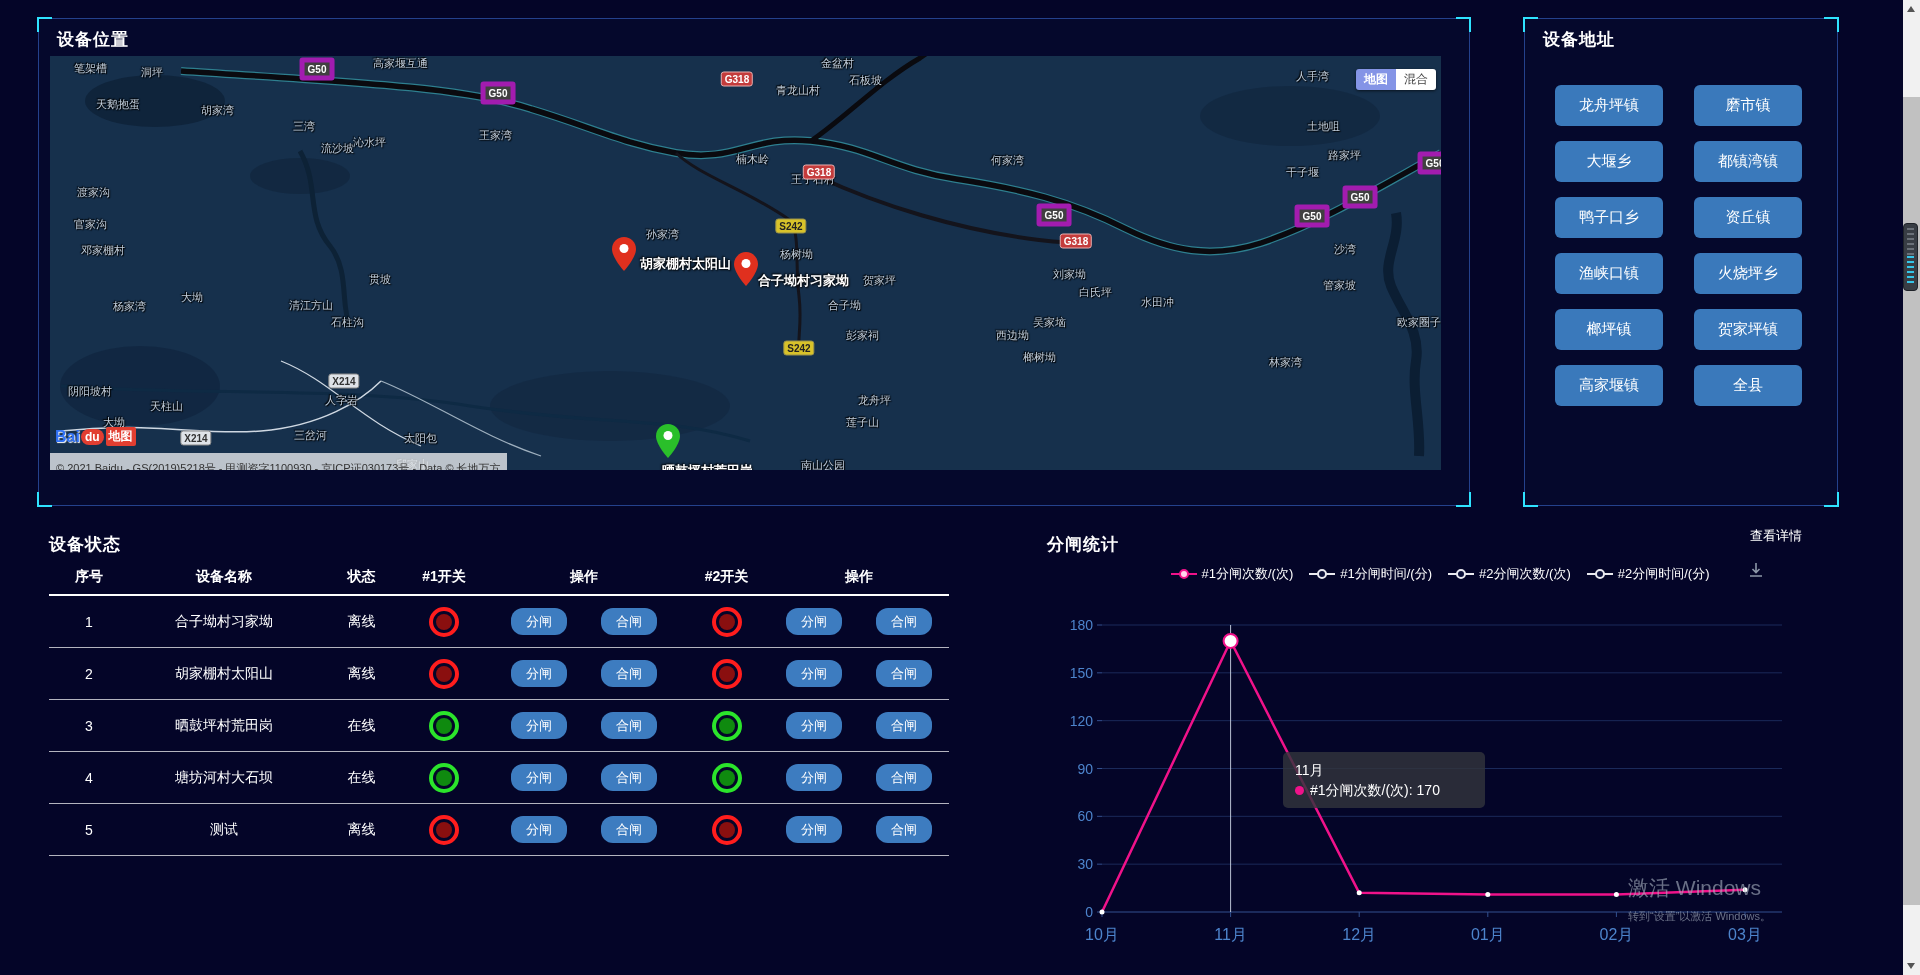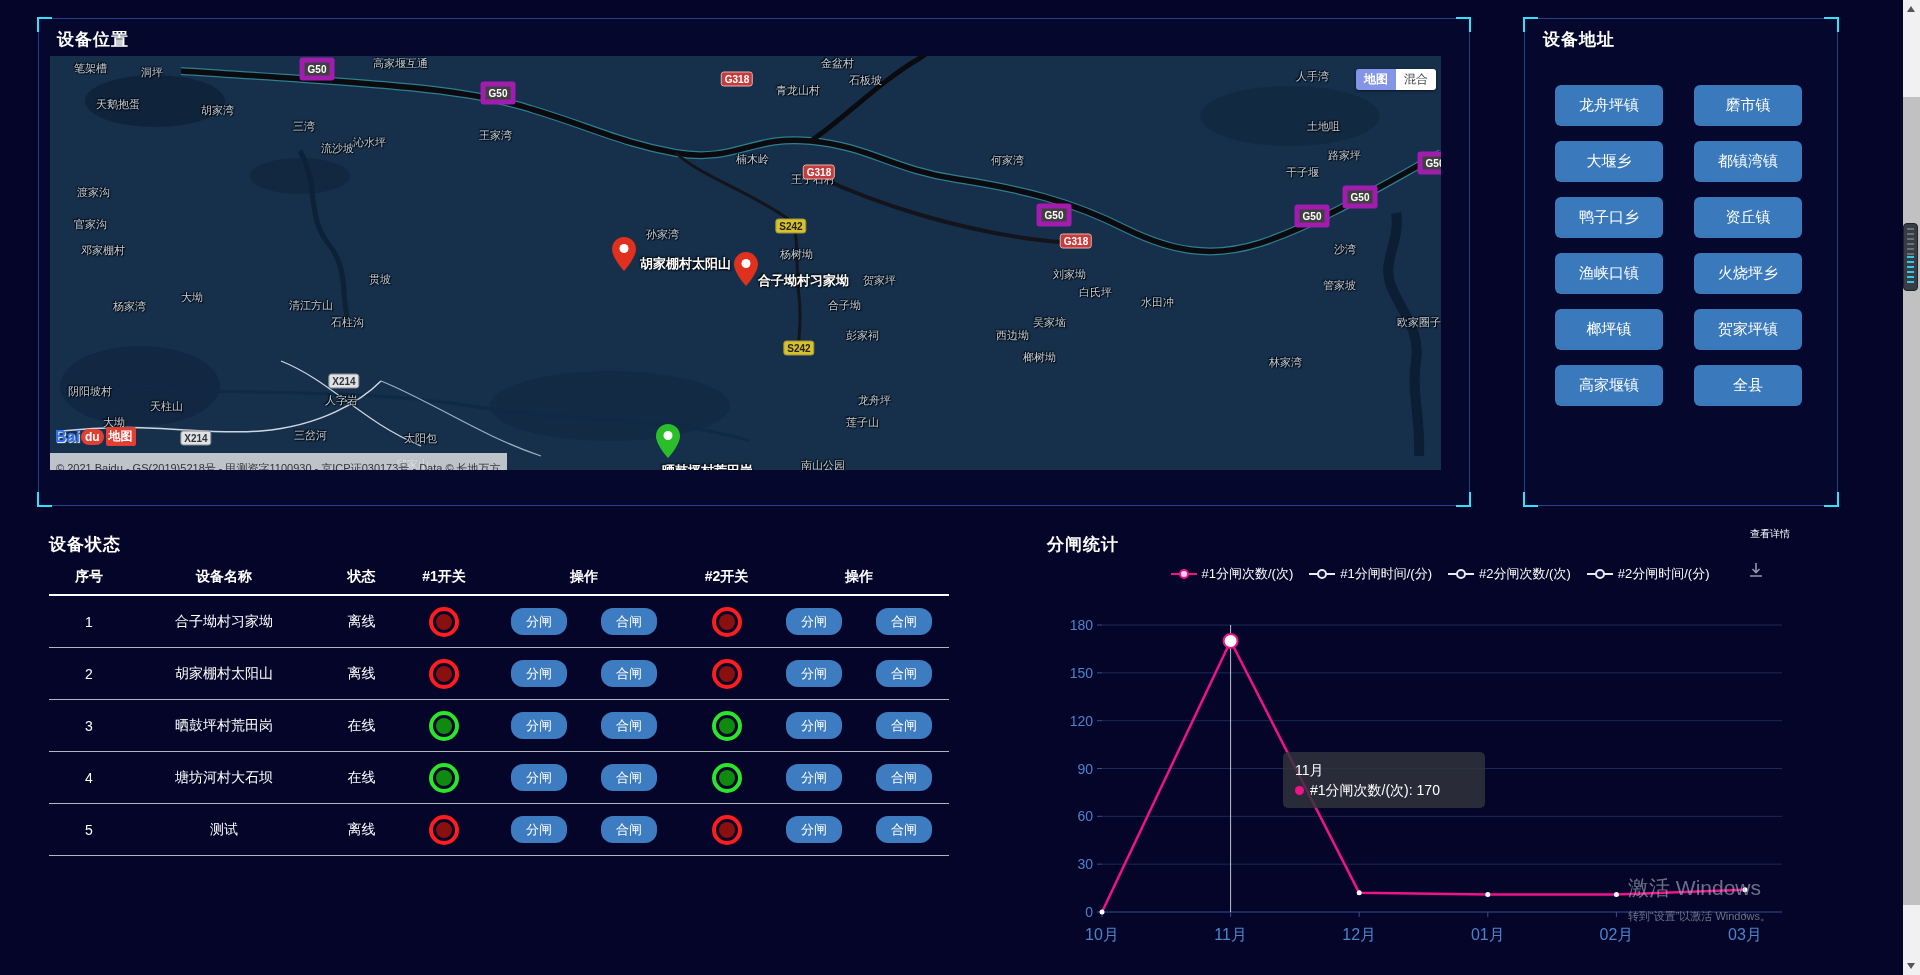--- a/index.html
+++ b/index.html
@@ -51,21 +51,21 @@
   .t-row{height:51px;font-size:14px;border-bottom:1px solid rgba(255,255,255,.7)}
   .ind{width:22px;height:22px;border-radius:50%;border:4px solid;margin:0 auto;position:relative;box-sizing:content-box}
   .ind::after{content:'';position:absolute;inset:3px;border-radius:50%}
   .ind.red{border-color:#ff1d1d}.ind.red::after{background:#8a0f0f}
   .ind.green{border-color:#2be42b}.ind.green::after{background:#0f8a0f}
   .ops{display:flex;gap:34px;justify-content:center}
   .op-btn{width:56px;height:27px;background:#3d7cc0;border:none;border-radius:12px;color:#fff;
     font-size:13px;cursor:pointer;font-family:inherit}
 
   
-  #detail-link{position:absolute;left:1750px;top:527px;font-size:10px;color:#fff;cursor:pointer}
+  #detail-link{position:absolute;left:1750px;top:527px;font-size:13px;color:#fff;cursor:pointer}
   #download-icon{position:absolute;left:1747px;top:561px;cursor:pointer}
   #legend{position:absolute;left:1040px;top:565px;width:800px;display:flex;justify-content:center;
     gap:16px;align-items:center;font-size:13px;color:#fff}
   .legend-item{display:flex;align-items:center;cursor:pointer}
   .lg-icon{position:relative;width:26px;height:10px;margin-right:5px}
   .lg-line{position:absolute;left:0;top:4px;width:26px;height:2px}
   .lg-dot{position:absolute;left:8px;top:0;width:10px;height:10px;border-radius:50%;border:2px solid;box-sizing:border-box}
   #chart-svg{position:absolute;left:1040px;top:590px}
   #tooltip{position:absolute;left:1283px;top:752px;width:178px;background:rgba(50,52,60,.82);
     border-radius:5px;padding:8px 12px;color:#fff;font-size:14px;z-index:5;line-height:20px}

